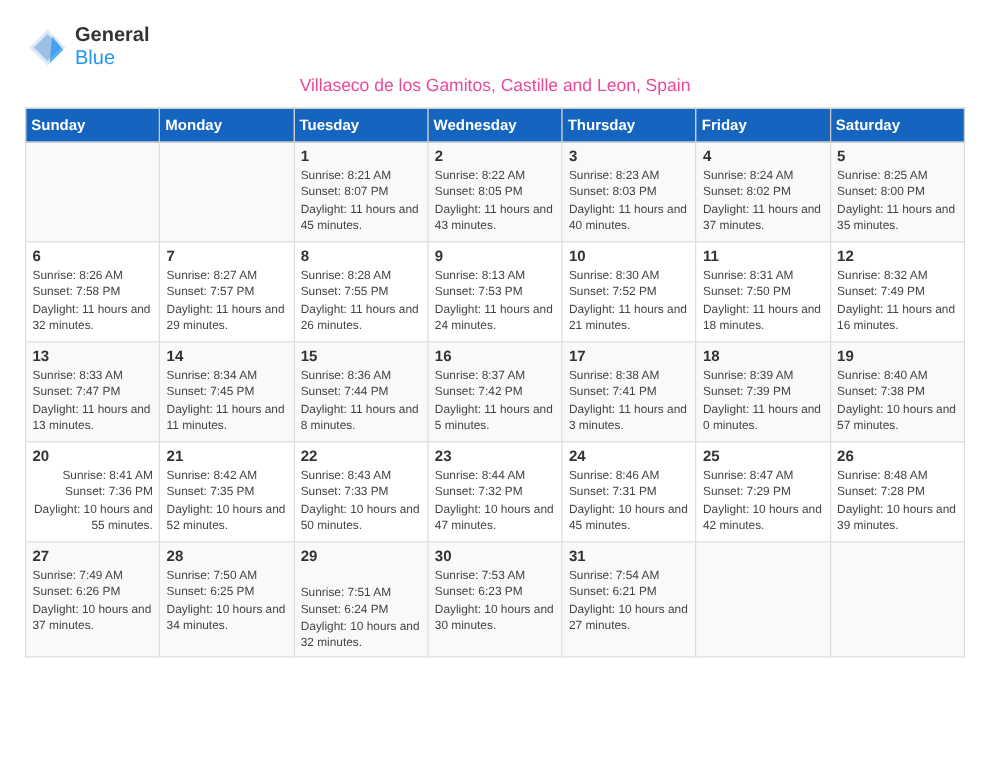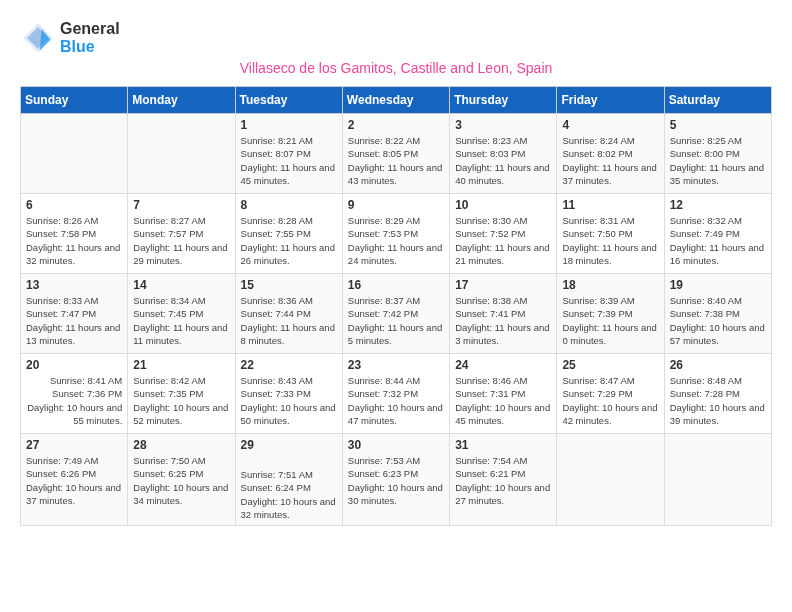--- a/index.html
+++ b/index.html
@@ -26,21 +26,21 @@
       flex-direction: column;
       line-height: 1.1;
     }
     .logo-general {
       font-size: 16px;
       font-weight: bold;
       color: #333;
     }
     .logo-blue {
       font-size: 16px;
-      font-weight: bold;
+      font-weight: normal;
       color: #2196F3;
     }
     .logo-icon {
       width: 36px;
       height: 36px;
     }
     .month-title {
       font-size: 36px;
       font-weight: bold;
       color: #333;
@@ -170,21 +170,21 @@
 Daylight: 11 hours and 29 minutes.</div>
         </td>
         <td>
           <span class="day-num">8</span>
           <div class="day-info" style="white-space: pre-line;">Sunrise: 8:28 AM
 Sunset: 7:55 PM
 Daylight: 11 hours and 26 minutes.</div>
         </td>
         <td>
           <span class="day-num">9</span>
-          <div class="day-info" style="white-space: pre-line;">Sunrise: 8:29 AM
+          <div class="day-info" style="white-space: pre-line;">Sunrise: 8:13 AM
 Sunset: 7:53 PM
 Daylight: 11 hours and 24 minutes.</div>
         </td>
         <td>
           <span class="day-num">10</span>
           <div class="day-info" style="white-space: pre-line;">Sunrise: 8:30 AM
 Sunset: 7:52 PM
 Daylight: 11 hours and 21 minutes.</div>
         </td>
         <td>

